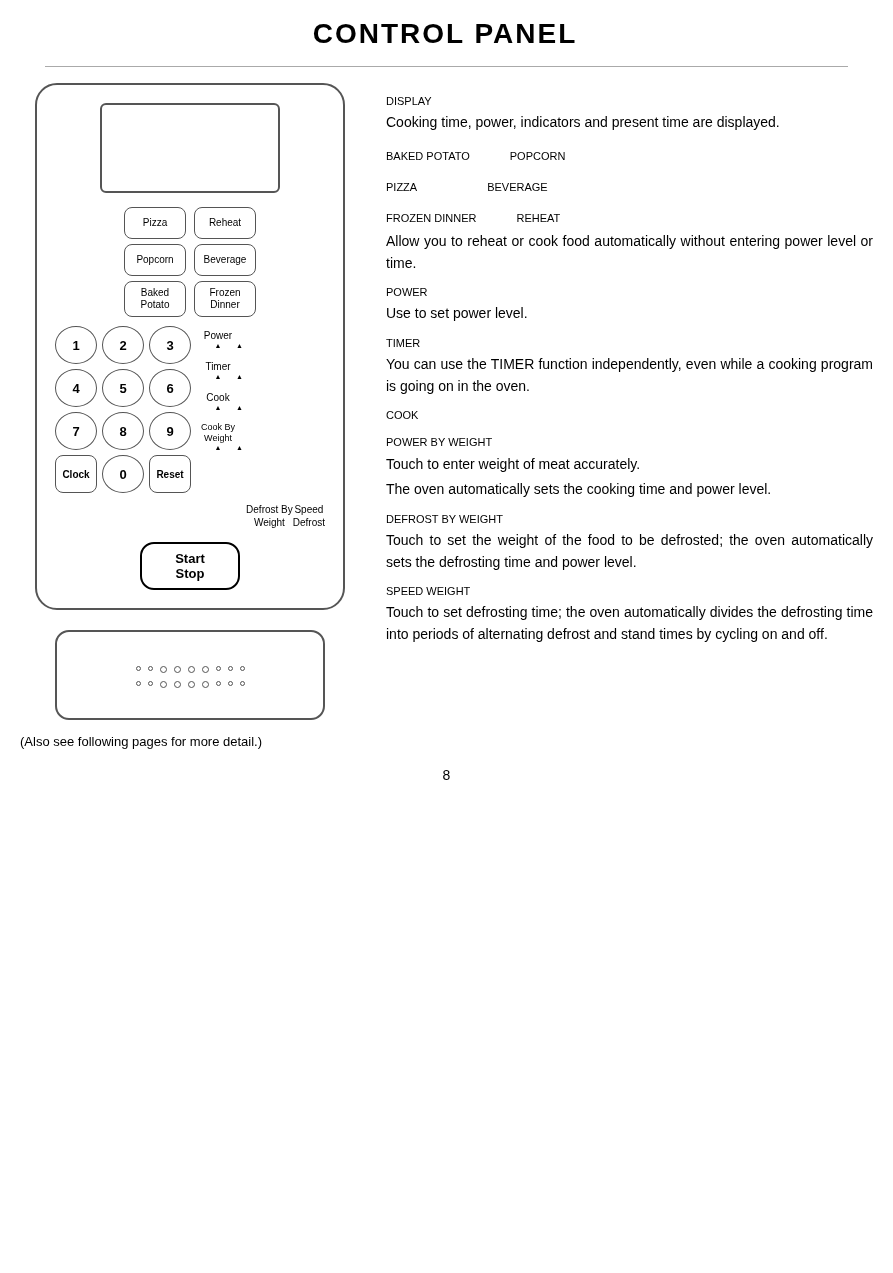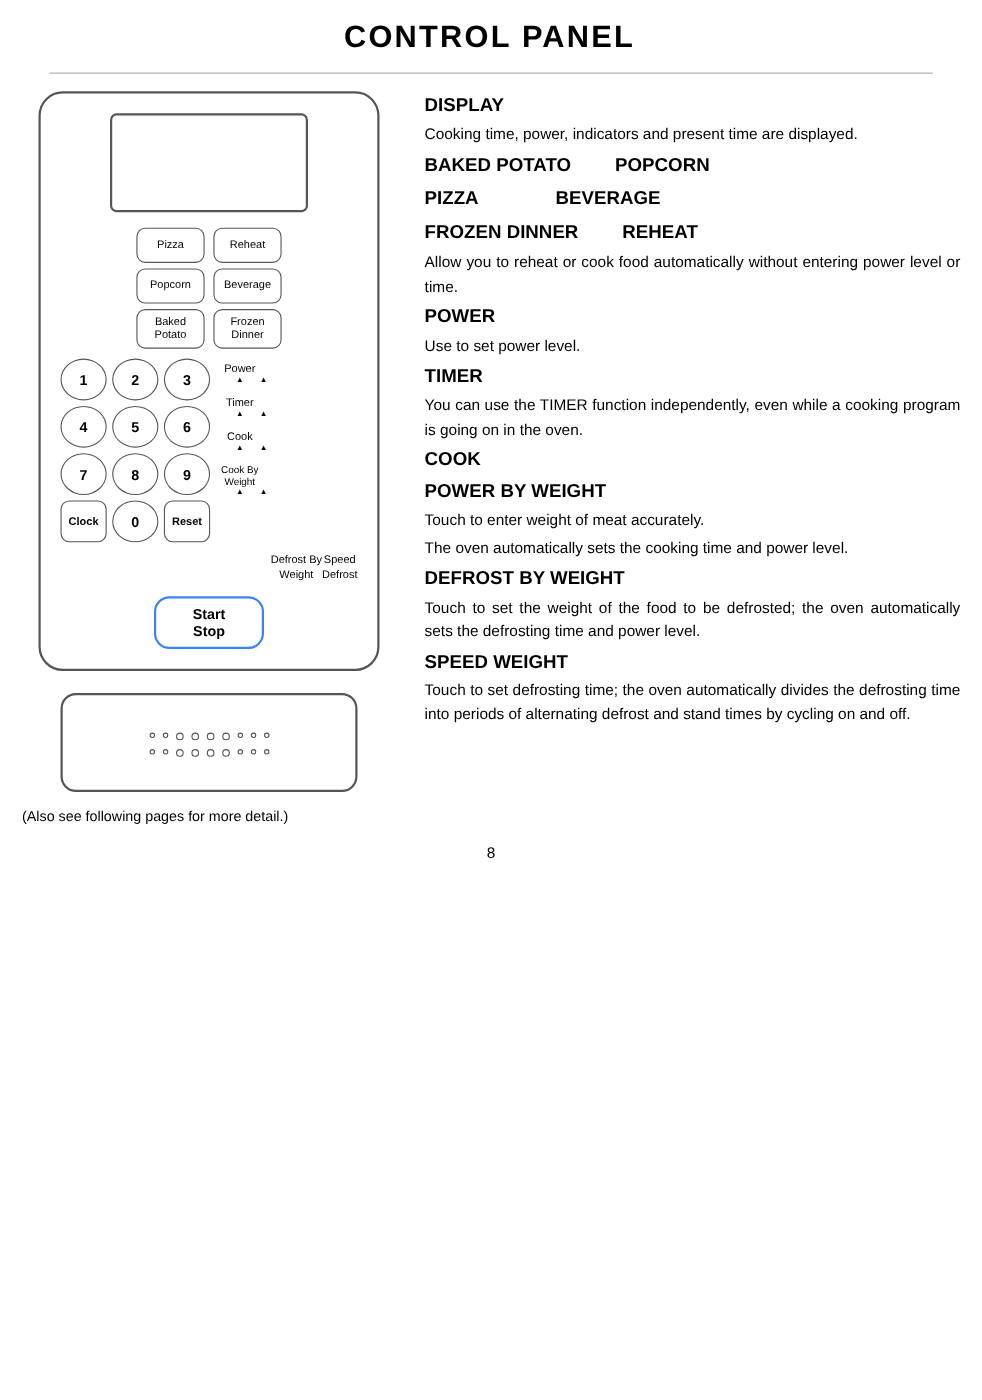--- a/index.html
+++ b/index.html
@@ -159,21 +159,21 @@
     }
 
     .bottom-label {
       font-size: 10px;
       text-align: center;
       line-height: 1.3;
     }
 
     
     .start-stop-btn {
-      border: 2px solid #3b82f6;
+      border: 2px solid #000000;
       border-radius: 14px;
       padding: 7px 28px;
       font-size: 13px;
       font-weight: bold;
       text-align: center;
       margin: 8px auto 0 auto;
       width: 100px;
     }
 
     
@@ -221,22 +221,23 @@
 
     
     .right-panel {
       flex: 1;
       padding: 10px 10px 10px 6px;
       font-size: 14px;
       line-height: 1.55;
     }
 
     .section-title-bold {
-      font-weight: bold;
-      font-size: 17px;
+      font-weight: normal;
+      font-size: 11px;
+      margin-top: 10px;
       margin-bottom: 2px;
       display: block;
     }
 
     .section-text {
       text-align: justify;
       margin-bottom: 4px;
     }
 
     .title-row {

